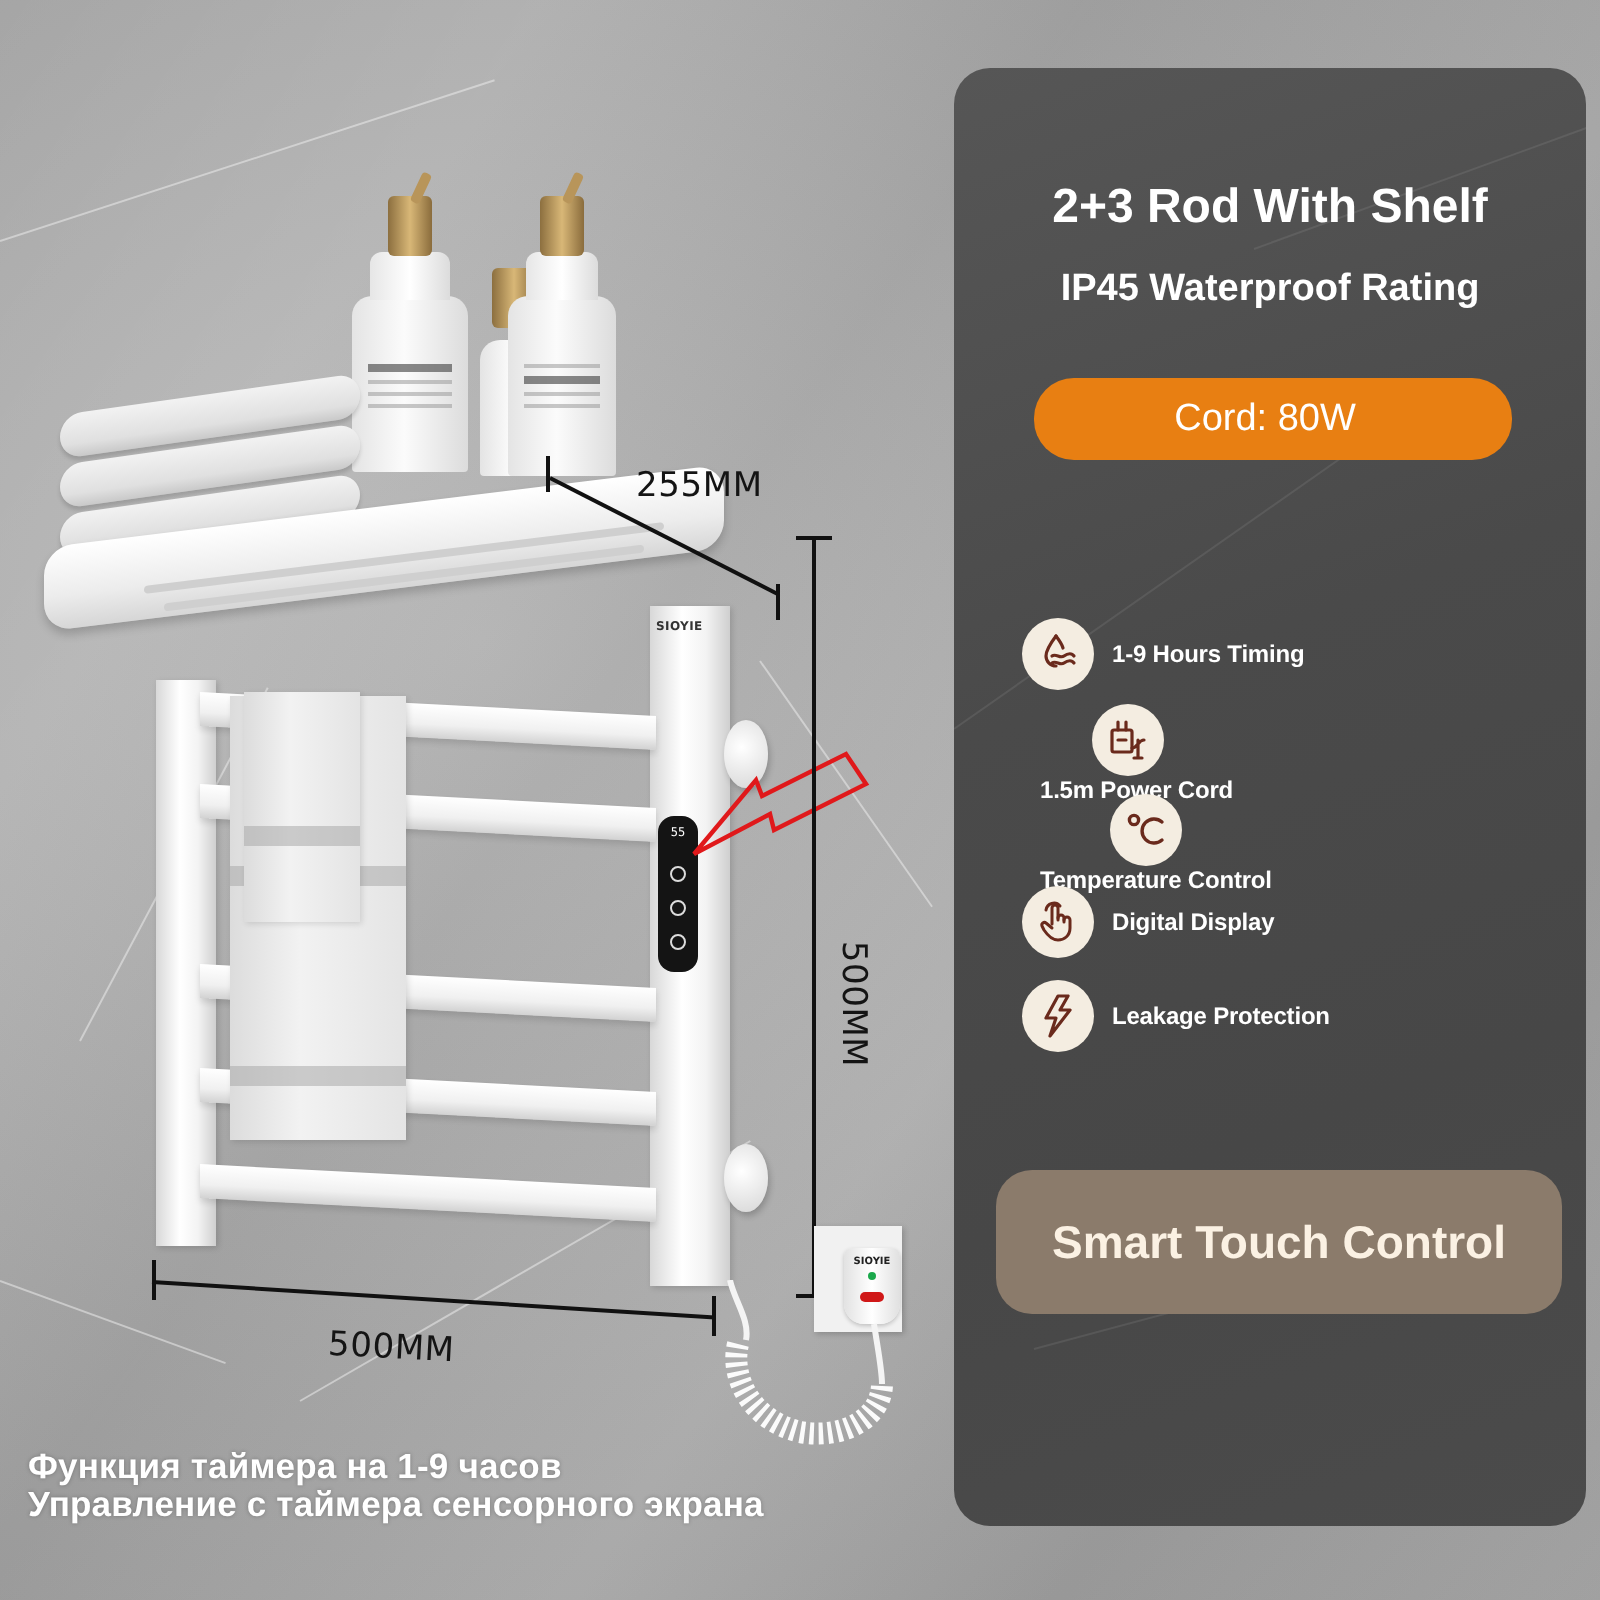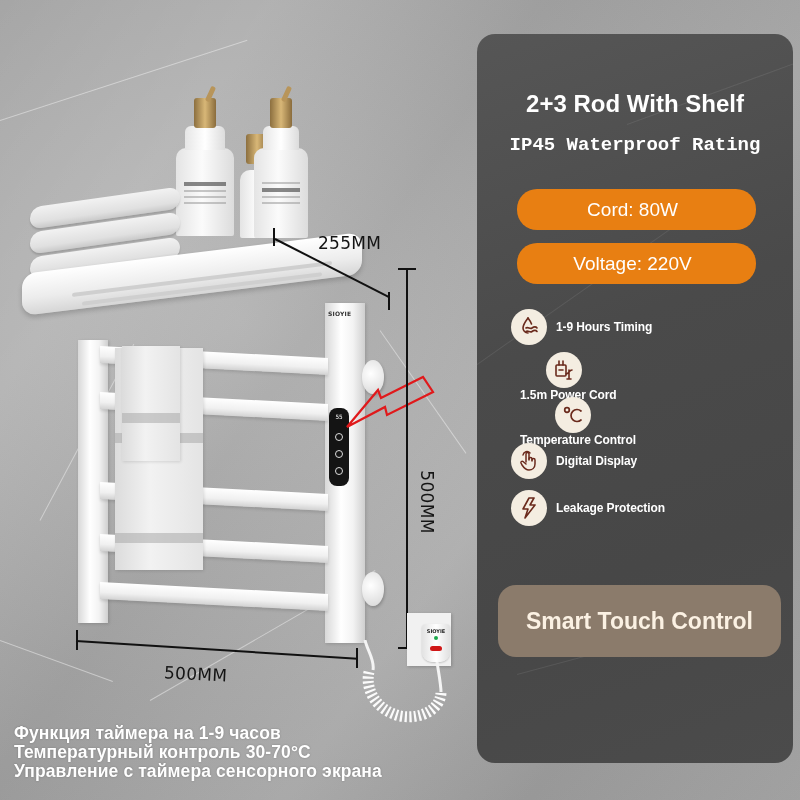--- a/index.html
+++ b/index.html
@@ -61,21 +61,21 @@
 
   
   .card {
     position: absolute; left: 477px; top: 34px; width: 316px; height: 729px;
     border-radius: 18px;
     background: linear-gradient(160deg,#565656 0%,#4a4a4a 40%,#474747 70%,#4b4b4b 100%);
     overflow: hidden;
   }
   .card .cvein { position: absolute; height: 1px; background: rgba(200,200,200,0.12); transform-origin: left center; }
   .card-title { position: absolute; left: 0; top: 56px; width: 100%; text-align: center; color: #ffffff; font-family: "Liberation Sans", sans-serif; font-weight: bold; font-size: 24px; }
-  .card-subtitle { position: absolute; left: 0; top: 100px; width: 100%; text-align: center; color: #ffffff; font-family: Liberation Mono, monospace; font-weight: bold; font-size: 19px; }
+  .card-subtitle { position: absolute; left: 0; top: 100px; width: 100%; text-align: center; color: #ffffff; font-family: Liberation Sans, sans-serif; font-weight: bold; font-size: 19px; }
   .pill-orange {
     position: absolute; left: 40px; width: 239px; height: 41px; border-radius: 20px;
     background: #e87f12; color: #ffffff; display: flex; align-items: center; justify-content: center;
     font-family: "Liberation Sans", sans-serif; font-size: 19px; padding-right: 8px;
   }
   .feature { position: absolute; left: 34px; height: 38px; display: flex; align-items: center; }
   .feature .ico { width: 36px; height: 36px; border-radius: 50%; background: #f4ede1; display: flex; align-items: center; justify-content: center; flex: 0 0 36px; }
   .feature .ico svg { width: 24px; height: 24px; }
   .feature .flabel { margin-left: 9px; color: #ffffff; font-family: "Liberation Sans", sans-serif; font-weight: bold; font-size: 12px; white-space: nowrap; letter-spacing: -0.1px; }
   .pill-touch {
@@ -191,35 +191,33 @@
   </div>
 
   <svg class="cord-svg" width="110" height="90" viewBox="0 0 110 90">
     <path d="M20,0 C22,10 30,20 28,30" stroke="#f4f4f4" stroke-width="3" fill="none"></path>
     <path d="M92,22 C94,35 96,45 96,52" stroke="#f4f4f4" stroke-width="3" fill="none"></path>
     <path d="M24,32 C20,48 30,70 55,76 C78,80 96,68 96,52" stroke="#ffffff" stroke-width="11" fill="none" stroke-dasharray="2.2 2.4" opacity="0.95"></path>
   </svg>
 
   <div class="ru-caption">
     <div>Функция таймера на 1-9 часов</div>
-    <div>Температурный контроль 30-70°C</div>
     <div>Управление с таймера сенсорного экрана</div>
   </div>
 </div>
 
 <div class="card">
   <div class="cvein" style="left:150px;top:90px;width:200px;transform:rotate(-20deg);"></div>
   <div class="cvein" style="left:0;top:330px;width:260px;transform:rotate(-35deg);"></div>
   <div class="cvein" style="left:40px;top:640px;width:220px;transform:rotate(-15deg);"></div>
 
   <div class="card-title">2+3 Rod With Shelf</div>
   <div class="card-subtitle">IP45 Waterproof Rating</div>
 
   <div class="pill-orange" style="top:155px;">Cord: 80W</div>
-  <div class="pill-orange" style="top:209px;">Voltage: 220V</div>
 
   <div class="feature" style="top:274px;">
     <span class="ico">
       <svg viewBox="0 0 24 24" fill="none" stroke="#6a2a1c" stroke-width="1.6" stroke-linecap="round" stroke-linejoin="round">
         <path d="M11 3 C8 7 6 10 6 13 a5 5 0 0 0 5 5"></path>
         <path d="M9 13 c2 -1.5 4 1.5 6 0 s4 -1.5 5 0"></path>
         <path d="M9 16.5 c2 -1.5 4 1.5 6 0 s4 -1.5 5 0"></path>
         <path d="M11 3 C12.5 5 14 7 14.5 9"></path>
       </svg>
     </span>

